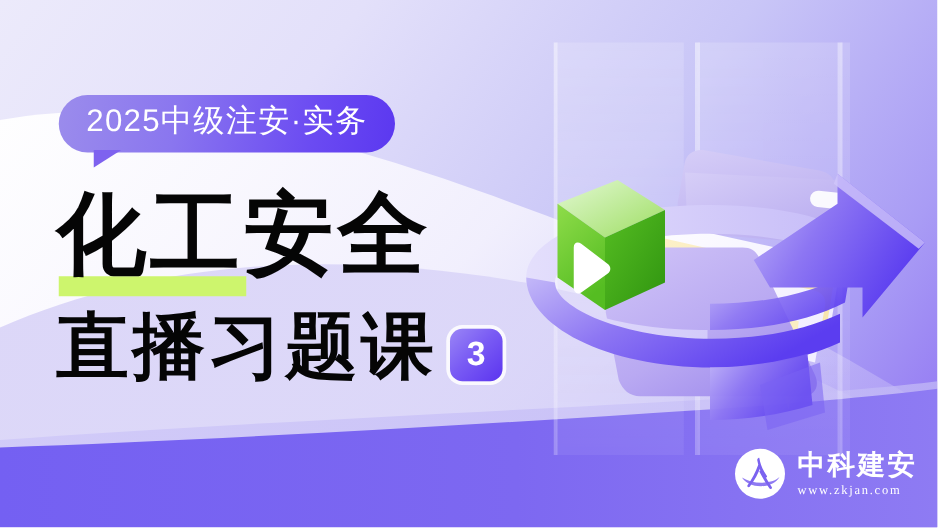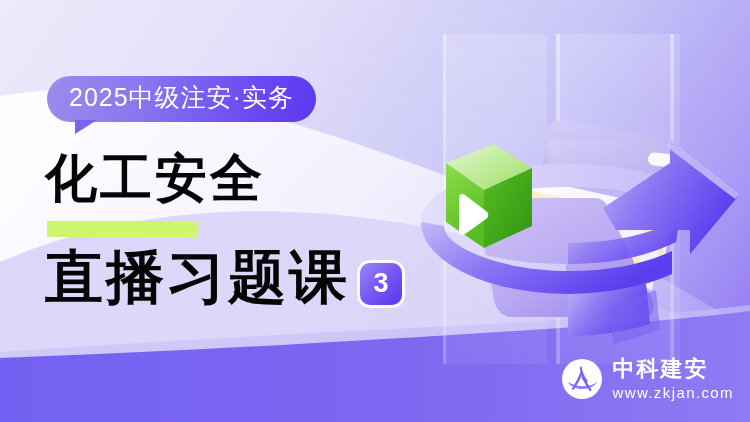--- a/index.html
+++ b/index.html
@@ -41,21 +41,21 @@
     width:0;height:0;
     border-left:0 solid transparent;
     border-right:22px solid transparent;
     border-top:14px solid #7e62ef;
   }
 
   .headline{
     position:absolute;left:45px;top:152px;
     font-family:"Liberation Serif","DejaVu Serif",serif;
     font-weight:bold;
-    font-size:52px;
+    font-size:72px;
     line-height:1.02;
     color:#050505;
     letter-spacing:3px;
     white-space:nowrap;
     z-index:4;
   }
   .hl-mark{
     position:absolute;left:47px;top:221px;
     width:150px;height:16px;
     background:#cdf56d;
@@ -96,22 +96,22 @@
     z-index:6;
   }
   .logo-mark{width:42px;height:42px;flex:0 0 42px;}
   .logo-text{margin-left:9px;color:#ffffff;line-height:1;}
   .logo-name{
     font-family:"Liberation Sans","DejaVu Sans",sans-serif;
     font-size:22px;font-weight:bold;letter-spacing:2px;
   }
   .logo-url{
     margin-top:5px;
-    font-family:Liberation Sans, sans-serif;
-    font-size:15px;letter-spacing:1.4px;
+    font-family:Liberation Serif, serif;
+    font-size:10px;letter-spacing:1.4px;
   }
 
   
   .illus{position:absolute;left:398px;top:8px;width:352px;height:360px;z-index:2;}
 </style>
 </head>
 <body>
 
 <div class="banner">
 

